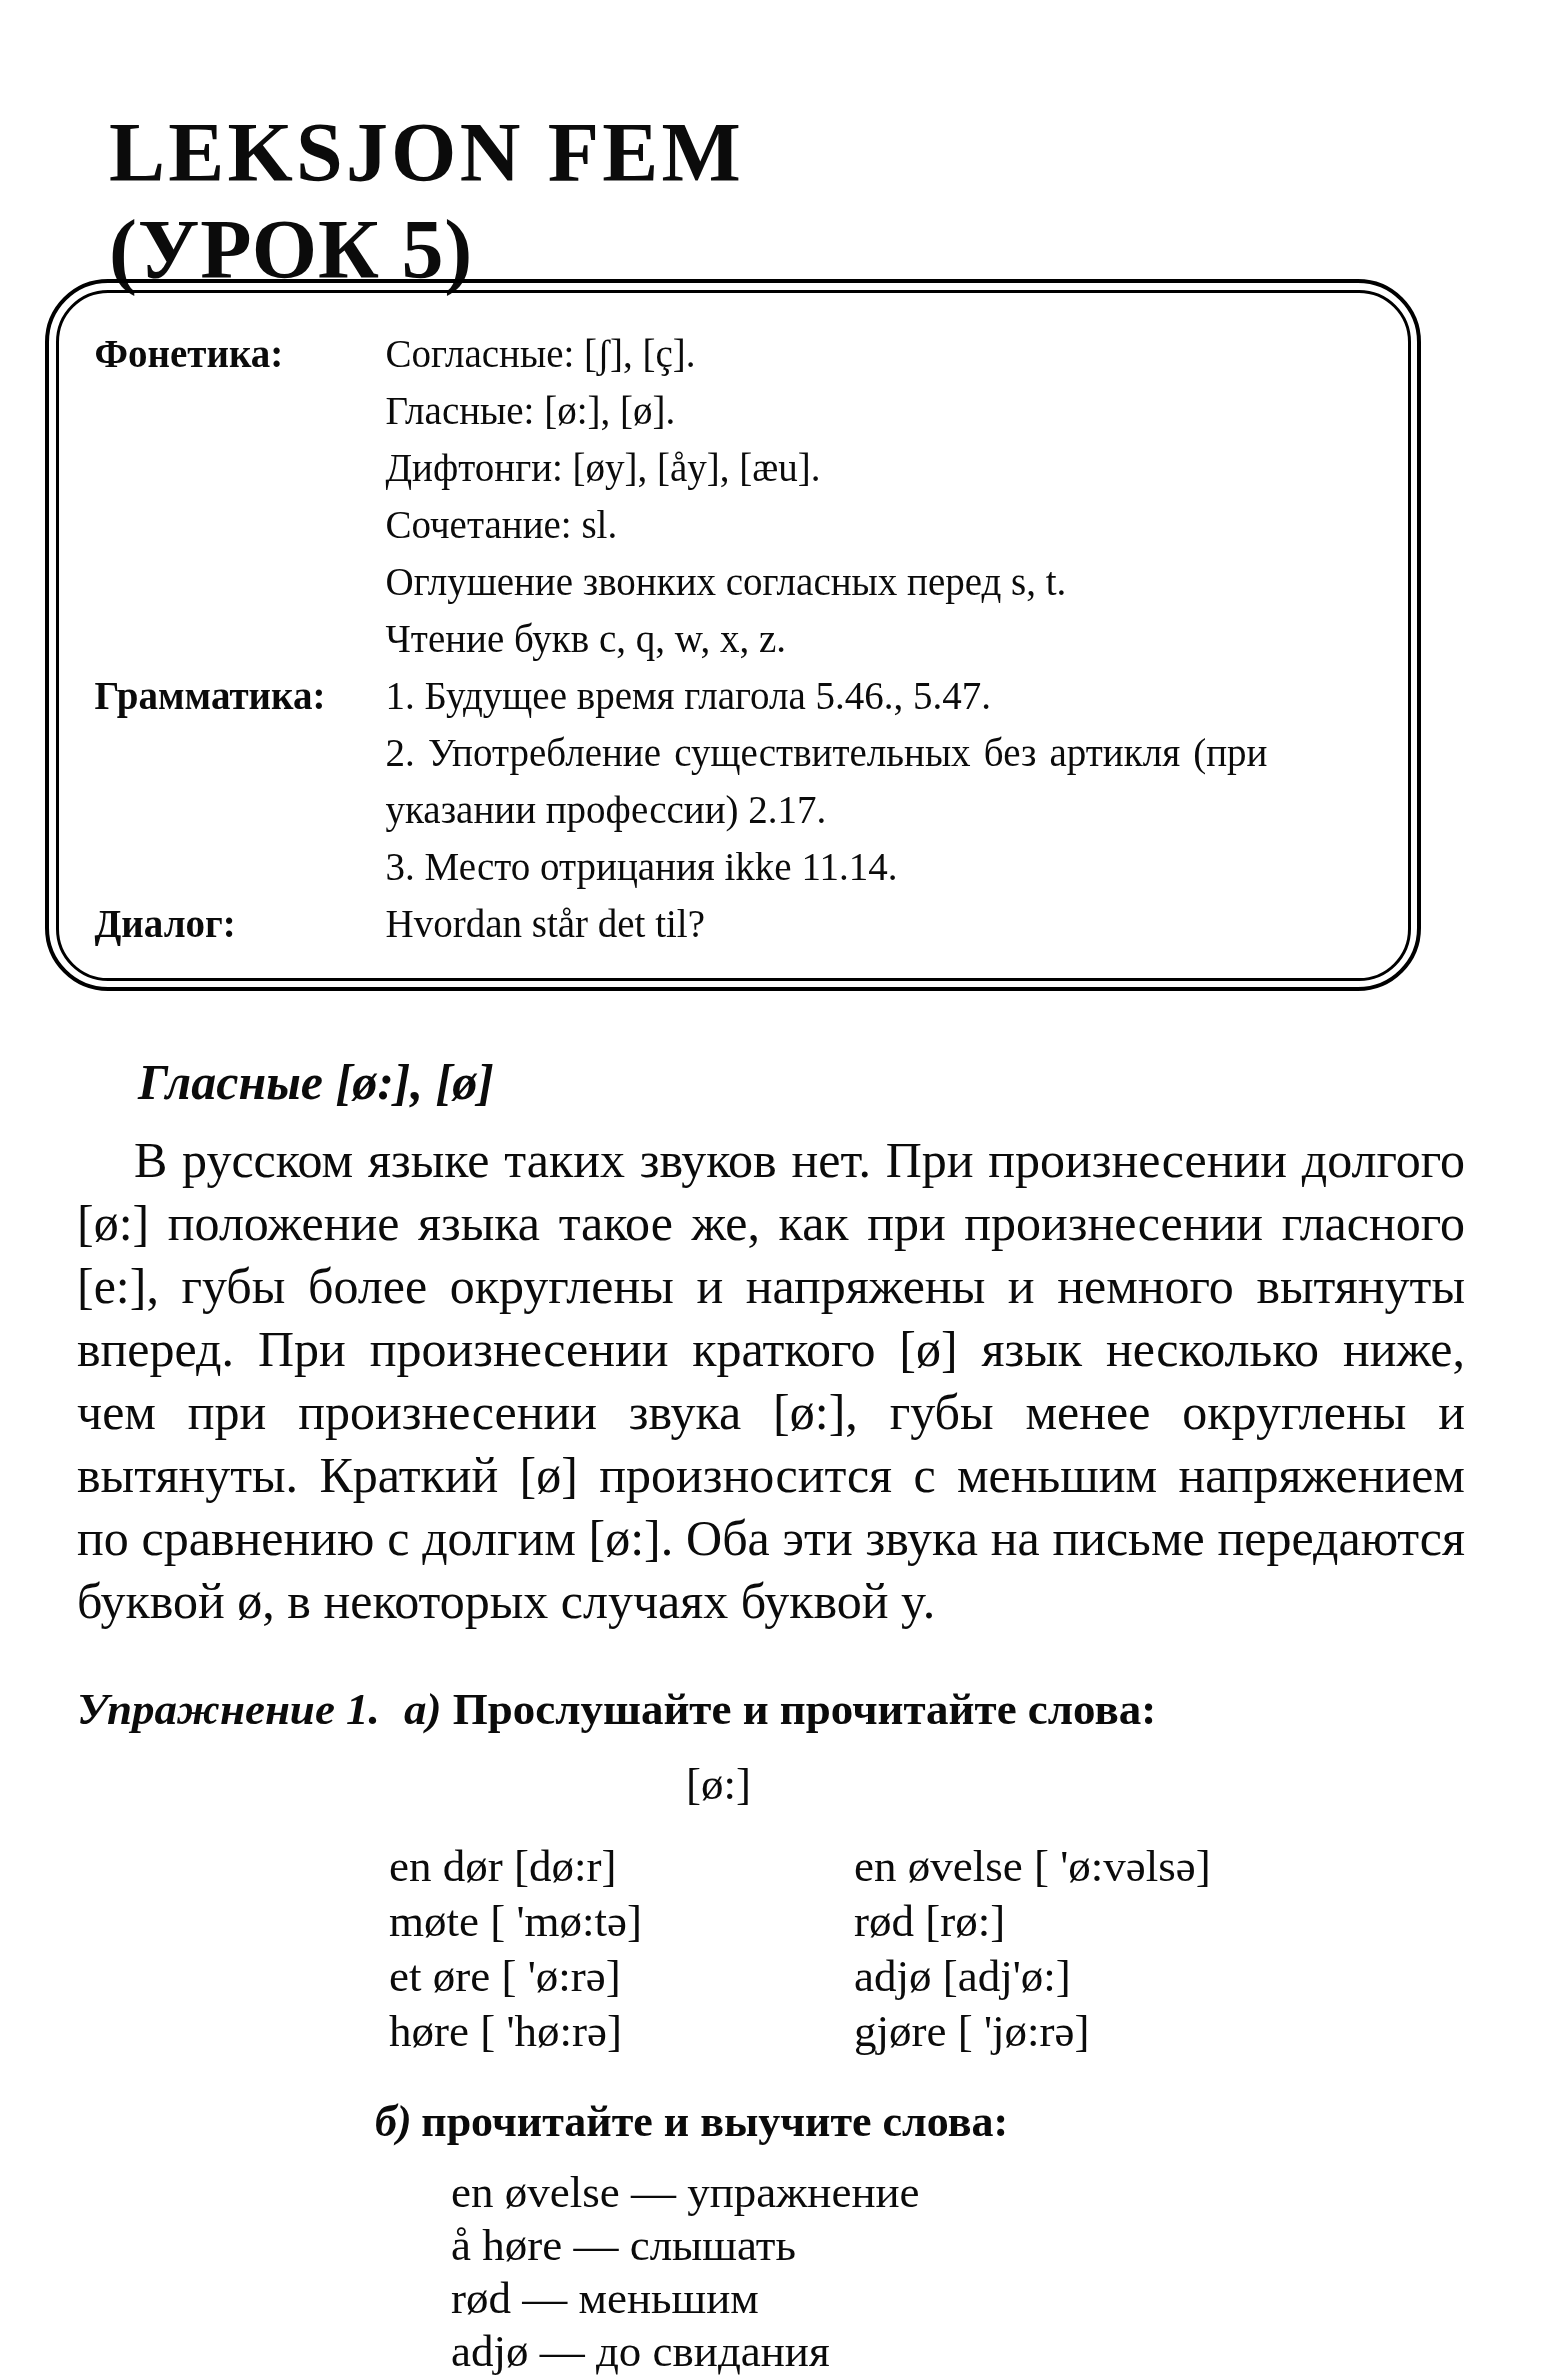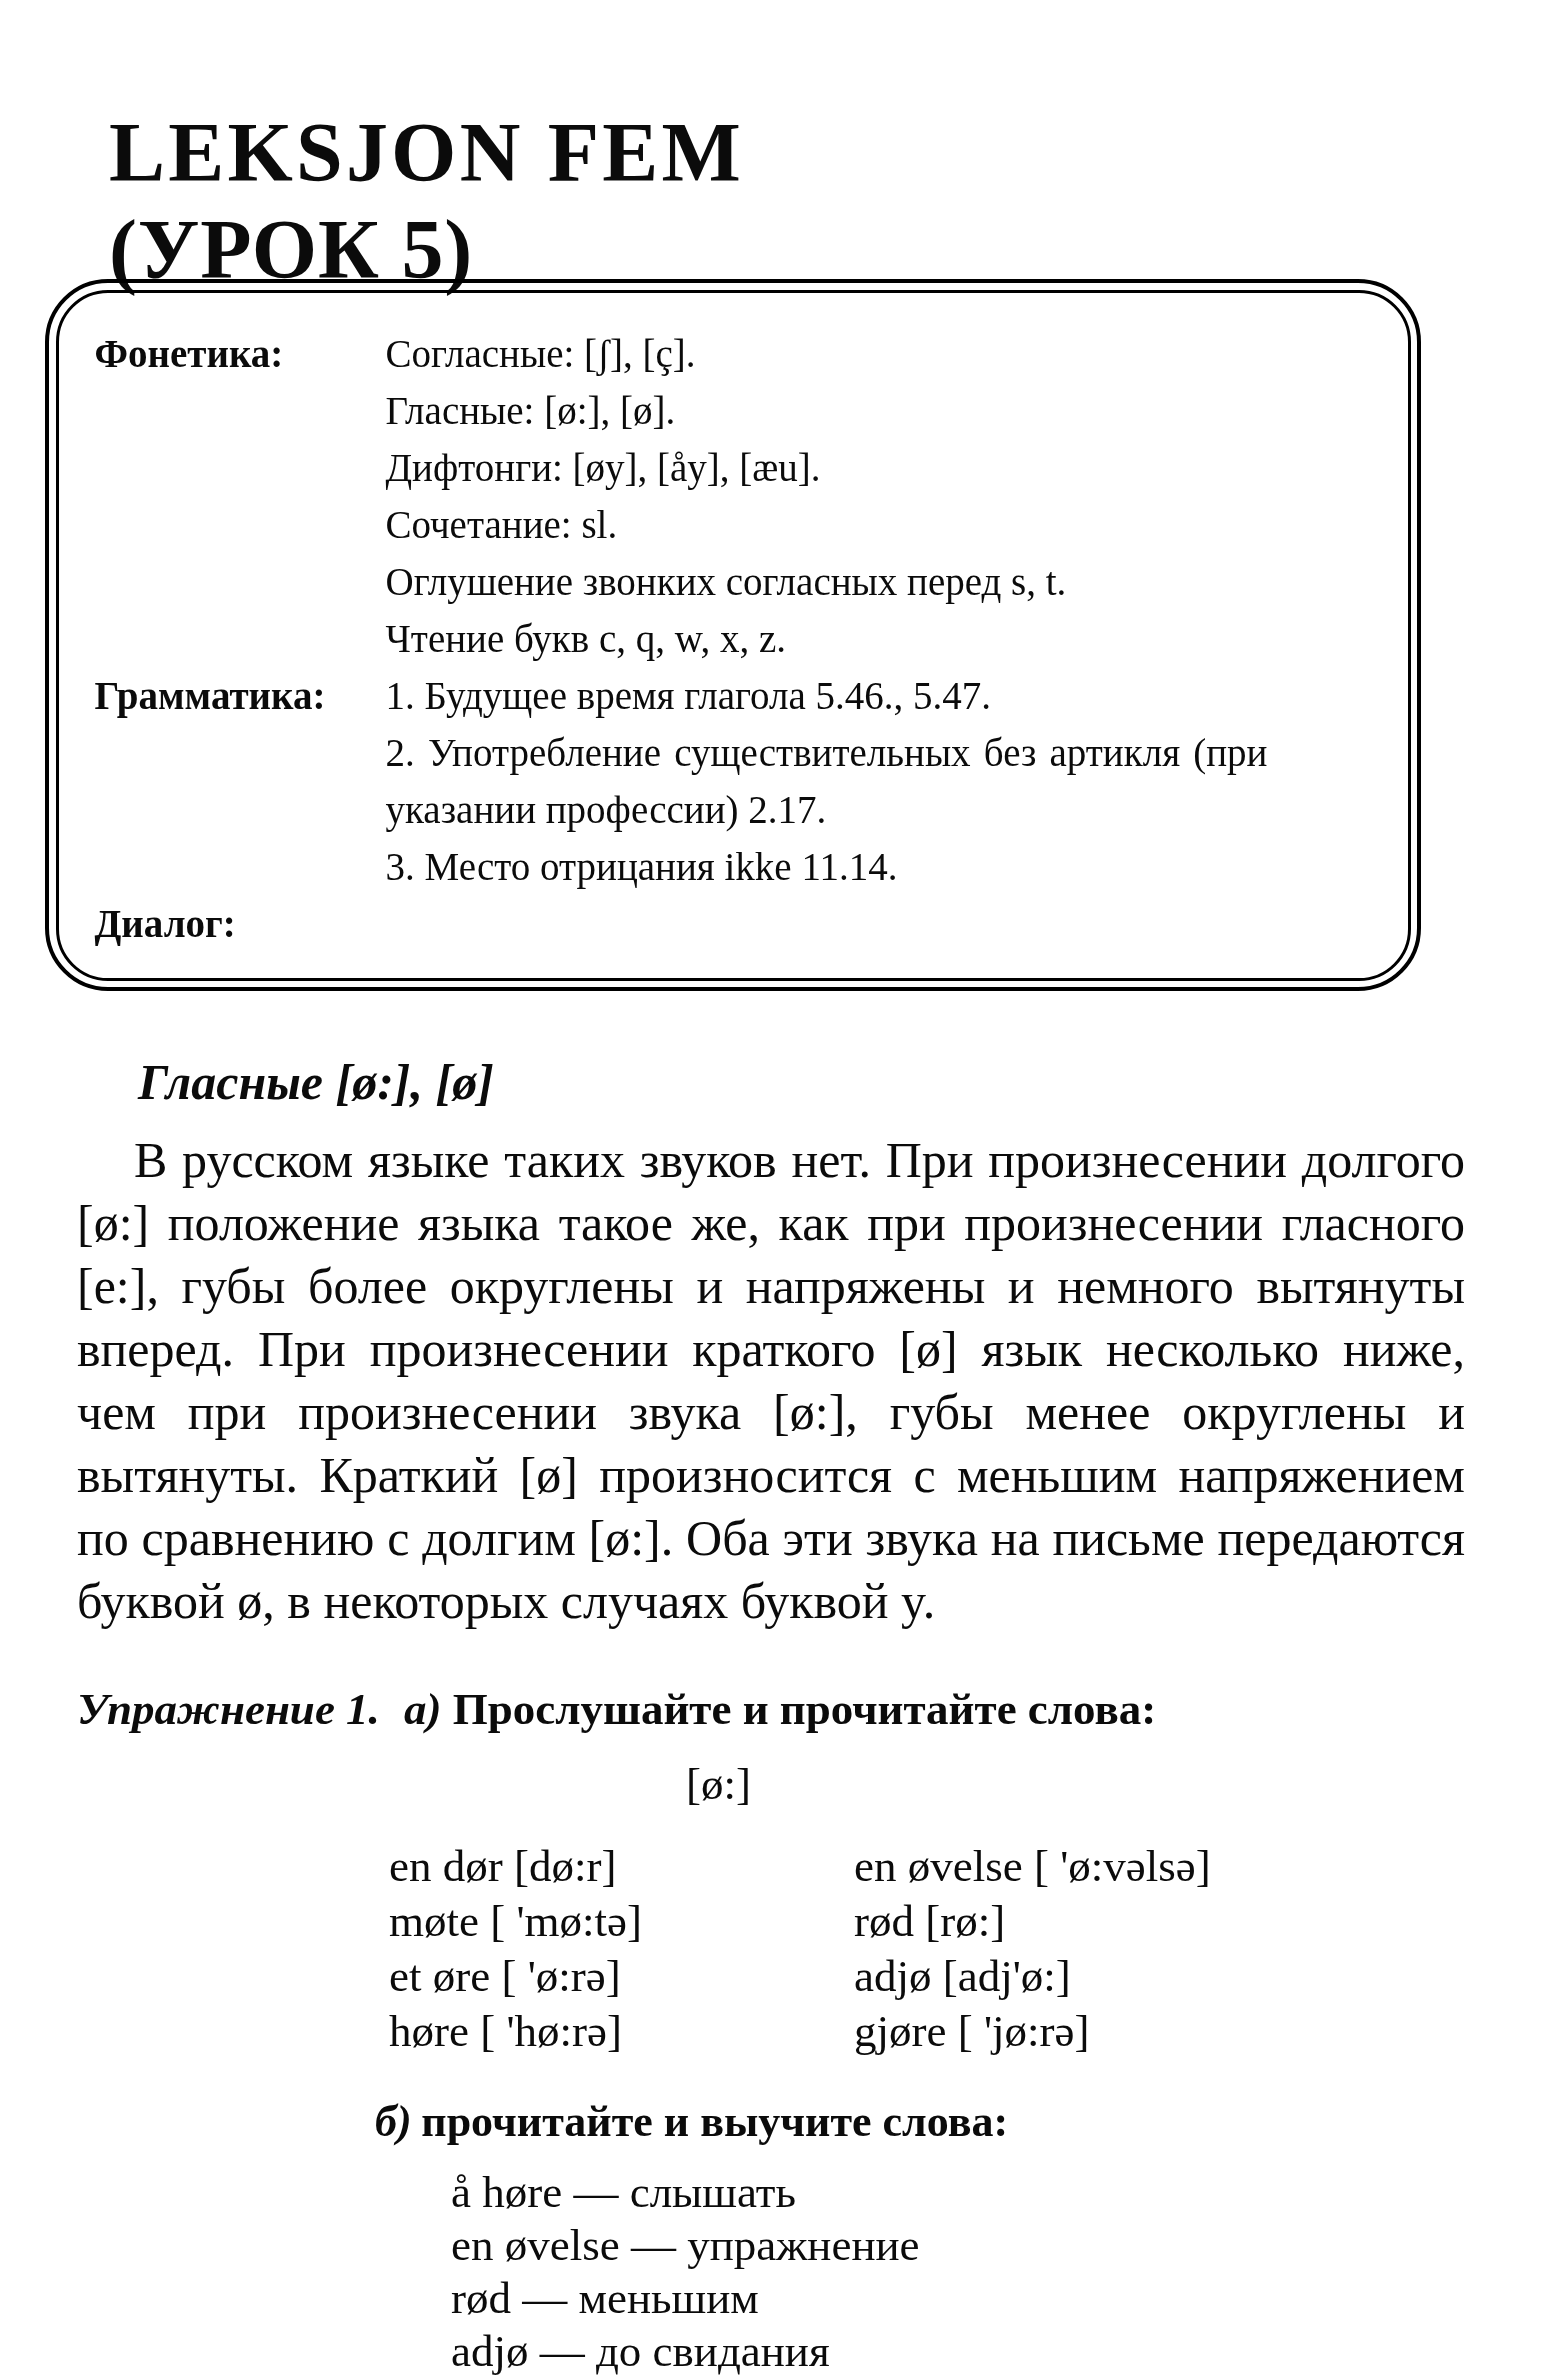--- a/index.html
+++ b/index.html
@@ -170,20 +170,23 @@
         <div class="slines">
           <div class="sline">1. Будущее время глагола 5.46., 5.47.</div>
           <div class="sline stretch">2. Употребление существительных без артикля (при</div>
           <div class="sline">указании профессии) 2.17.</div>
           <div class="sline">3. Место отрицания ikke 11.14.</div>
         </div>
       </div>
 
       <div class="srow">
         <div class="slabel">Диалог:</div>
+        <div class="slines">
+          <div class="sline">Hvordan står det til?</div>
+        </div>
       </div>
 
     </div>
   </div>
 
   <div class="content">
 
     <div class="section-heading">Гласные [ø:], [ø]</div>
 
     <div class="paragraph">В русском языке таких звуков нет. При произнесении долгого [ø:] положение языка такое же, как при произнесении гласного [е:], губы более округлены и напряжены и немного вытянуты вперед. При произнесении краткого [ø] язык несколько ниже, чем при произнесении звука [ø:], губы менее округлены и вытянуты. Краткий [ø] произносится с меньшим напряжением по сравнению с долгим [ø:]. Оба эти звука на письме передаются буквой ø, в некоторых случаях буквой y.</div>
@@ -203,22 +206,22 @@
       <div class="word">adjø [adj'ø:]</div>
       <div class="word">høre [ 'hø:rə]</div>
       <div class="word">gjøre [ 'jø:rə]</div>
     </div>
 
     <div class="part-b">
       <span class="part-b-label">б)</span><span>прочитайте и выучите слова:</span>
     </div>
 
     <div class="vocab">
+      <div class="vocab-item">en øvelse — упражнение</div>
       <div class="vocab-item">å høre — слышать</div>
-      <div class="vocab-item">en øvelse — упражнение</div>
       <div class="vocab-item">rød — меньшим</div>
       <div class="vocab-item">adjø — до свидания</div>
     </div>
 
   </div>
 
 </div>
 
 
 </body></html>

